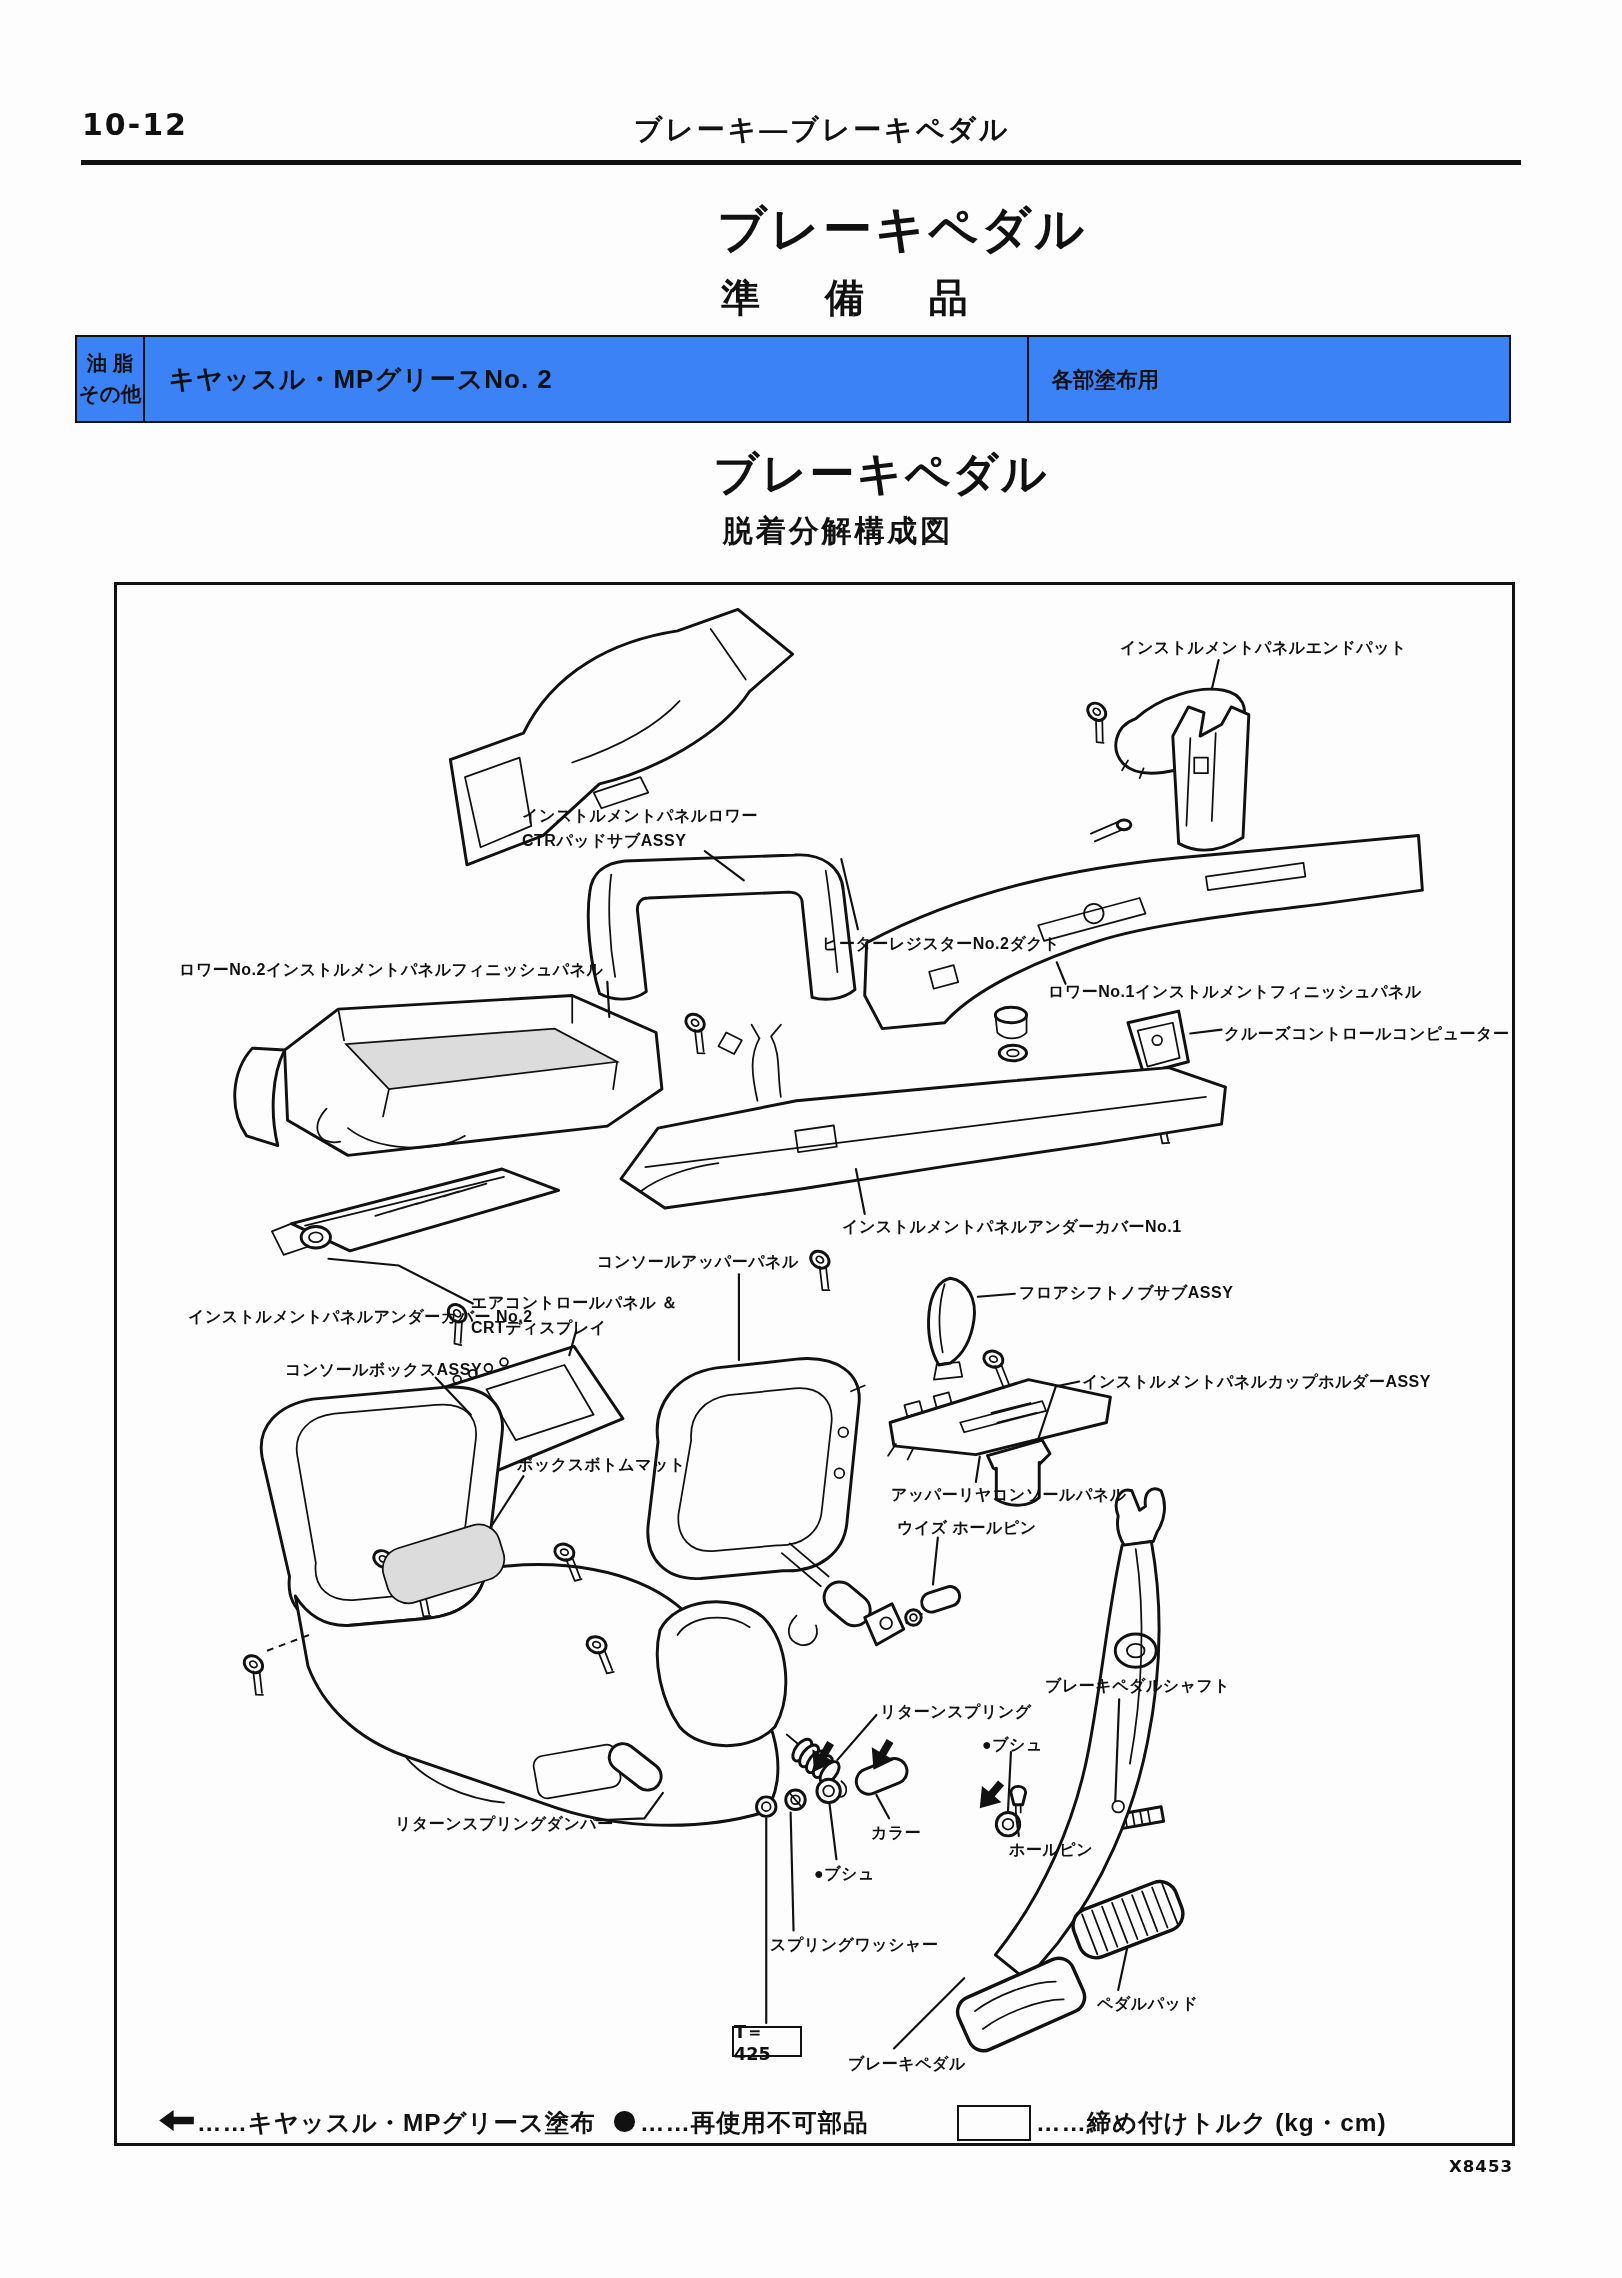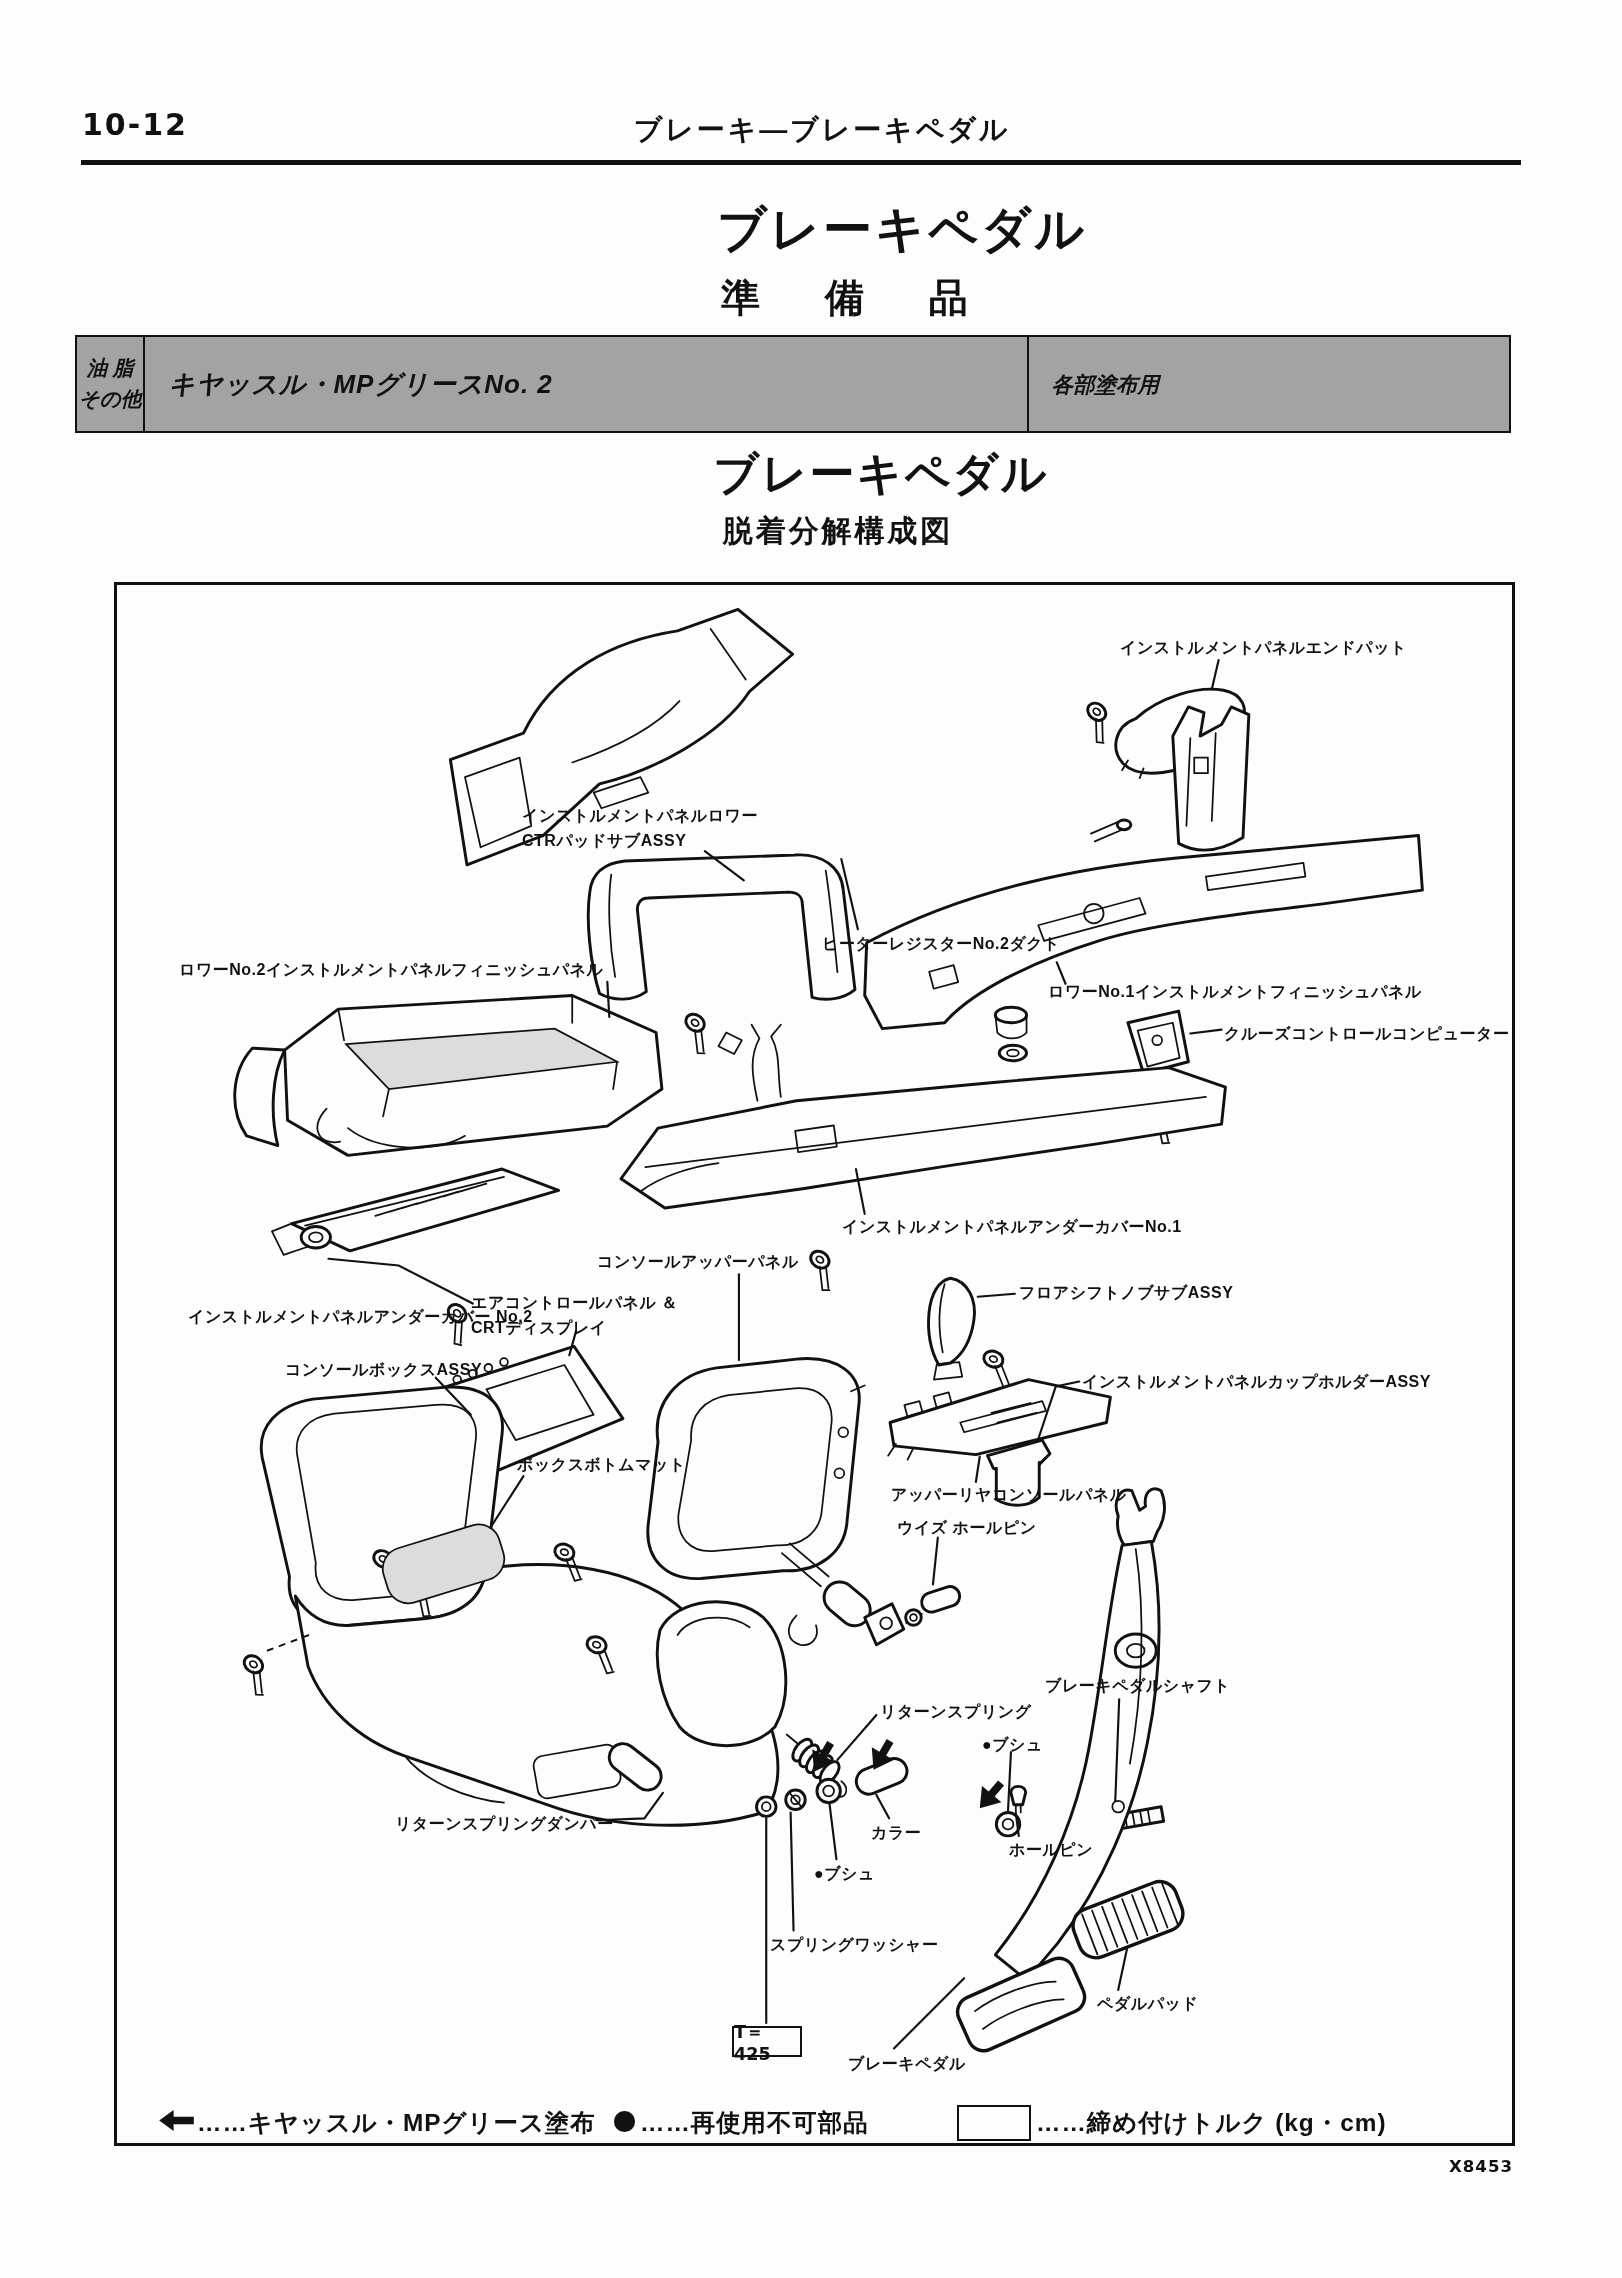--- a/index.html
+++ b/index.html
@@ -9,22 +9,22 @@
   .ctr{transform:translateX(-50%);}
 
   #page-num{left:82px;top:107px;font-size:30px;font-weight:bold;letter-spacing:2px;
             font-family:"DejaVu Sans",sans-serif;}
   #run-head{left:822px;top:111px;font-size:28px;font-weight:bold;letter-spacing:2.9px;}
   #head-rule{left:81px;top:160px;width:1440px;height:4.9px;background:#111;}
 
   #title-main{left:902px;top:197px;font-size:49px;font-weight:bold;letter-spacing:2.9px;}
   #subtitle-prep{left:858px;top:271px;font-size:39px;font-weight:bold;letter-spacing:27px;}
 
-  #prep-table{left:75px;top:335px;width:1436px;height:98px;border:2.9px solid #111;
-              display:flex;box-sizing:border-box;background:#a3a3a3;font-style:italic;}
+  #prep-table{left:75px;top:335px;width:1436px;height:88px;border:2.9px solid #111;
+              display:flex;box-sizing:border-box;background:#3b82f6;}
   #prep-table .col1{width:66px;border-right:2.9px solid #111;display:flex;flex-direction:column;
               justify-content:center;align-items:center;font-size:20.5px;font-weight:bold;line-height:1.5;}
   #prep-table .col2{width:884px;border-right:2.9px solid #111;display:flex;align-items:center;
               padding-left:23.4px;font-size:26px;font-weight:bold;box-sizing:border-box;letter-spacing:1px;}
   #prep-table .col3{flex:1;display:flex;align-items:center;padding-left:15.6px;font-size:21.5px;font-weight:bold;margin-left:7px;}
 
   #title-fig{left:881px;top:444px;font-size:45px;font-weight:bold;letter-spacing:2px;}
   #subtitle-fig{left:838px;top:511px;font-size:30px;font-weight:bold;letter-spacing:2.9px;}
 
   #diagram-box{left:114px;top:582px;width:1401px;height:1564px;border:3.9px solid #111;

